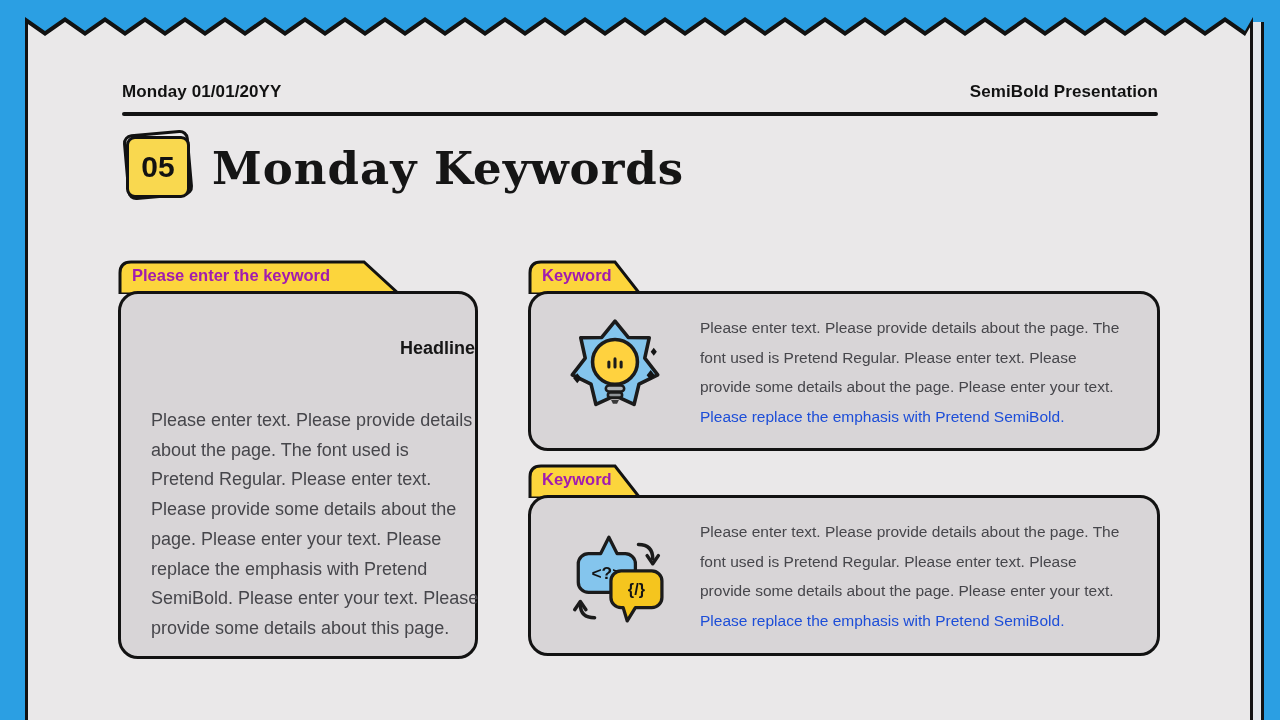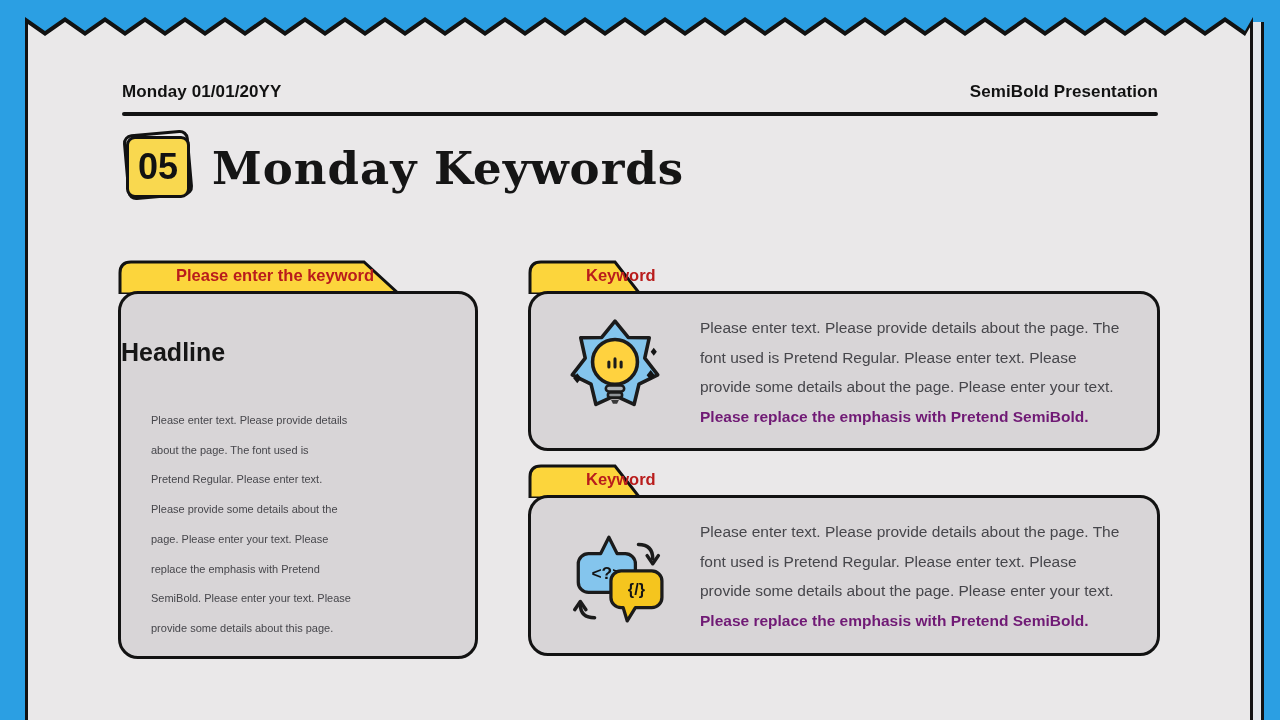--- a/index.html
+++ b/index.html
@@ -22,36 +22,36 @@
 
   
   .header{position:absolute;left:94px;top:64px;width:1036px;display:flex;justify-content:space-between;align-items:flex-end;}
   .header .date,.header .brand{font-size:17px;font-weight:bold;color:#121212;letter-spacing:.1px;}
   .rule{position:absolute;left:94px;top:94px;width:1036px;height:4px;background:#131313;border-radius:2px;}
 
   
   .badge{position:absolute;left:96px;top:114px;width:66px;height:66px;}
   .badge .back{position:absolute;left:1px;top:0;width:60px;height:60px;background:#EDEBEC;border:3px solid #121212;border-radius:9px;transform:rotate(-5deg);}
   .badge .front{position:absolute;left:2px;top:4px;width:58px;height:56px;background:#F9D84F;border:3.5px solid #121212;border-radius:9px;
-    display:flex;align-items:center;justify-content:center;font-size:36px;font-weight:bold;color:#121212;}
+    display:flex;align-items:center;justify-content:center;font-size:30px;font-weight:bold;color:#121212;}
   .big-title{position:absolute;left:184px;top:124px;font-family:"DejaVu Serif",serif;font-weight:700;font-size:45px;color:#151515;letter-spacing:1px;}
 
   
   .tab{position:absolute;height:34px;}
   .tab svg{position:absolute;left:0;top:0;}
-  .tab .tab-label{position:absolute;left:14px;top:6px;font-size:16.5px;font-weight:bold;color:#b91c1c;white-space:nowrap;margin-left:44px;}
+  .tab .tab-label{position:absolute;left:14px;top:6px;font-size:16.5px;font-weight:bold;color:#a21caf;white-space:nowrap;}
   .card-box{position:absolute;box-sizing:border-box;background:#D8D5D7;border:3px solid #121212;border-radius:20px;}
 
-  .headline{margin-top:44px;text-align:left;font-size:25px;font-weight:bold;color:#161616;}
-  .left-body{position:absolute;left:30px;top:112px;width:330px;font-size:11px;line-height:29.7px;color:#46464B;white-space:pre-line;}
+  .headline{margin-top:44px;text-align:right;font-size:18px;font-weight:bold;color:#161616;}
+  .left-body{position:absolute;left:30px;top:112px;width:330px;font-size:18px;line-height:29.7px;color:#46464B;white-space:pre-line;}
 
   .kicon{position:absolute;left:33px;top:20px;width:102px;height:102px;}
   .kicon2{top:26px;}
   .kbody{position:absolute;left:169px;top:19px;width:460px;font-size:15.5px;line-height:29.6px;color:#46464B;white-space:pre-line;}
-  .kbody strong{font-weight:bold;color:#701a75;}
+  .kbody strong{font-weight:normal;color:#1d4ed8;}
 </style>
 </head>
 <body>
 
 <div class="stage">
   <div class="second-sheet"></div>
   <div class="second-sheet-line"></div>
 
   <div class="paper">
     <div class="tear">

